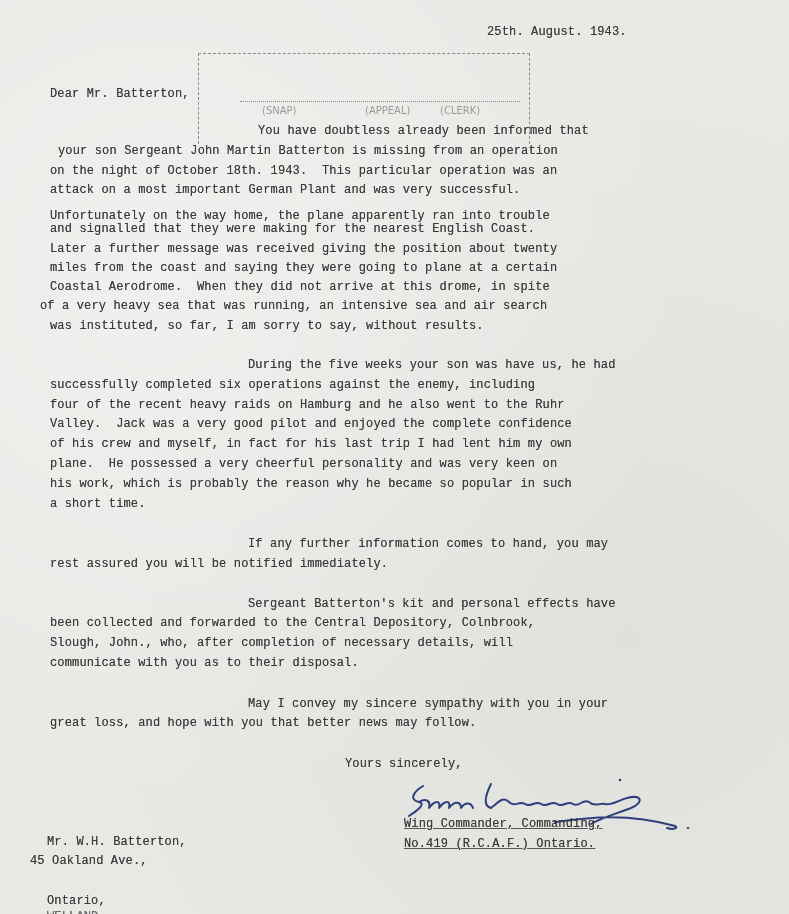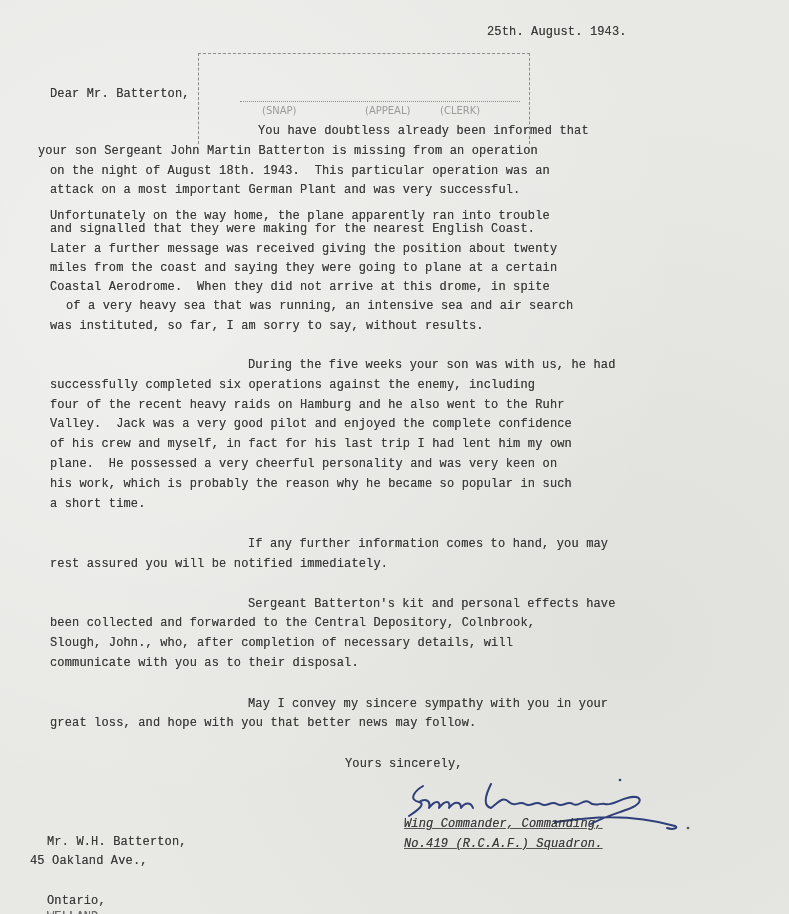--- a/index.html
+++ b/index.html
@@ -36,53 +36,53 @@
     position: absolute; left: 240px; top: 101px; width: 280px; height: 0;
     border-top: 1px dotted #8a8a8a;
   }
   .stamp-text {
     position: absolute; font-size: 10px; color: #9a9a9a;
     font-family: "DejaVu Sans", sans-serif;
   }
   .signature {
     position: absolute; left: 405px; top: 778px; width: 290px; height: 60px;
   }
-  .underline { text-decoration: underline; text-decoration-color: #555; font-style: italic; }
+  .underline { text-decoration: underline; text-decoration-color: #555; }
 </style>
 </head>
 <body>
 
 <div class="paper"></div>
 
 <div class="stamp-box"></div>
 <div class="stamp-inner"></div>
 <span class="stamp-text" style="left:262px;top:105px">(SNAP)</span>
 <span class="stamp-text" style="left:365px;top:105px">(APPEAL)</span>
 <span class="stamp-text" style="left:440px;top:105px">(CLERK)</span>
 
 <div class="line" style="left:487px;top:23px">25th. August. 1943.</div>
 
 <div class="line" style="left:50px;top:85px">Dear Mr. Batterton,</div>
 
 <div>
   <div class="line" style="left:258px;top:122px">You have doubtless already been informed that</div>
-  <div class="line" style="left:38px;top:142px">your son Sergeant John Martin Batterton is missing from an operation</div>
-  <div class="line" style="left:50px;top:162px">on the night of August 18th. 1943.  This particular operation was an</div>
+  <div class="line" style="left:58px;top:142px">your son Sergeant John Martin Batterton is missing from an operation</div>
+  <div class="line" style="left:50px;top:162px">on the night of October 18th. 1943.  This particular operation was an</div>
   <div class="line" style="left:50px;top:181px">attack on a most important German Plant and was very successful.</div>
   <div class="line" style="left:50px;top:207px">Unfortunately on the way home, the plane apparently ran into trouble</div>
   <div class="line" style="left:50px;top:220px">and signalled that they were making for the nearest English Coast.</div>
   <div class="line" style="left:50px;top:240px">Later a further message was received giving the position about twenty</div>
   <div class="line" style="left:50px;top:259px">miles from the coast and saying they were going to plane at a certain</div>
   <div class="line" style="left:50px;top:278px">Coastal Aerodrome.  When they did not arrive at this drome, in spite</div>
-  <div class="line" style="left:66px;top:297px">of a very heavy sea that was running, an intensive sea and air search</div>
+  <div class="line" style="left:40px;top:297px">of a very heavy sea that was running, an intensive sea and air search</div>
   <div class="line" style="left:50px;top:317px">was instituted, so far, I am sorry to say, without results.</div>
 </div>
 
 <div>
-  <div class="line" style="left:248px;top:356px">During the five weeks your son was with us, he had</div>
+  <div class="line" style="left:248px;top:356px">During the five weeks your son was have us, he had</div>
   <div class="line" style="left:50px;top:376px">successfully completed six operations against the enemy, including</div>
   <div class="line" style="left:50px;top:396px">four of the recent heavy raids on Hamburg and he also went to the Ruhr</div>
   <div class="line" style="left:50px;top:415px">Valley.  Jack was a very good pilot and enjoyed the complete confidence</div>
   <div class="line" style="left:50px;top:435px">of his crew and myself, in fact for his last trip I had lent him my own</div>
   <div class="line" style="left:50px;top:455px">plane.  He possessed a very cheerful personality and was very keen on</div>
   <div class="line" style="left:50px;top:475px">his work, which is probably the reason why he became so popular in such</div>
   <div class="line" style="left:50px;top:495px">a short time.</div>
 </div>
 
 <div>
@@ -104,20 +104,20 @@
 
 <div class="line" style="left:345px;top:755px">Yours sincerely,</div>
 
 <svg class="signature" viewBox="0 0 290 60">
   <path d="M18 8 C8 14, 4 22, 14 24 C22 26, 10 34, 4 38 M14 24 C20 20, 26 22, 24 30 C30 22, 36 22, 34 30 C40 22, 46 22, 44 30 C50 22, 56 24, 56 30 C60 24, 66 24, 68 30 M86 6 C80 18, 78 28, 86 30 C94 24, 98 18, 104 24 C110 30, 114 22, 120 26 C126 30, 130 22, 136 26 C142 30, 146 22, 152 26 C158 30, 162 22, 168 26 C174 30, 178 20, 184 24 C190 30, 196 24, 200 26 C206 28, 214 22, 222 20 C236 16, 240 24, 226 30 C210 36, 196 40, 186 46 M150 44 C180 40, 220 34, 270 48 C274 50, 268 52, 262 50" fill="none" stroke="#2f3f7a" stroke-width="2" stroke-linecap="round" stroke-linejoin="round"></path>
   <circle cx="215" cy="2" r="1.3" fill="#2f3f7a"></circle>
   <circle cx="283" cy="50" r="1.3" fill="#555"></circle>
 </svg>
 
 <div class="line underline" style="left:404px;top:815px">Wing Commander, Commanding,</div>
-<div class="line underline" style="left:404px;top:835px">No.419 (R.C.A.F.) Squadron.</div>
+<div class="line underline" style="left:404px;top:835px">No.419 (R.C.A.F.) Ontario.</div>
 
 <div>
   <div class="line" style="left:47px;top:833px">Mr. W.H. Batterton,</div>
   <div class="line" style="left:30px;top:852px">45 Oakland Ave.,</div>
   <div class="line faint" style="left:47px;top:872px">WELLAND,</div>
   <div class="line" style="left:47px;top:892px">Ontario,</div>
 </div>
 
 </body></html>

